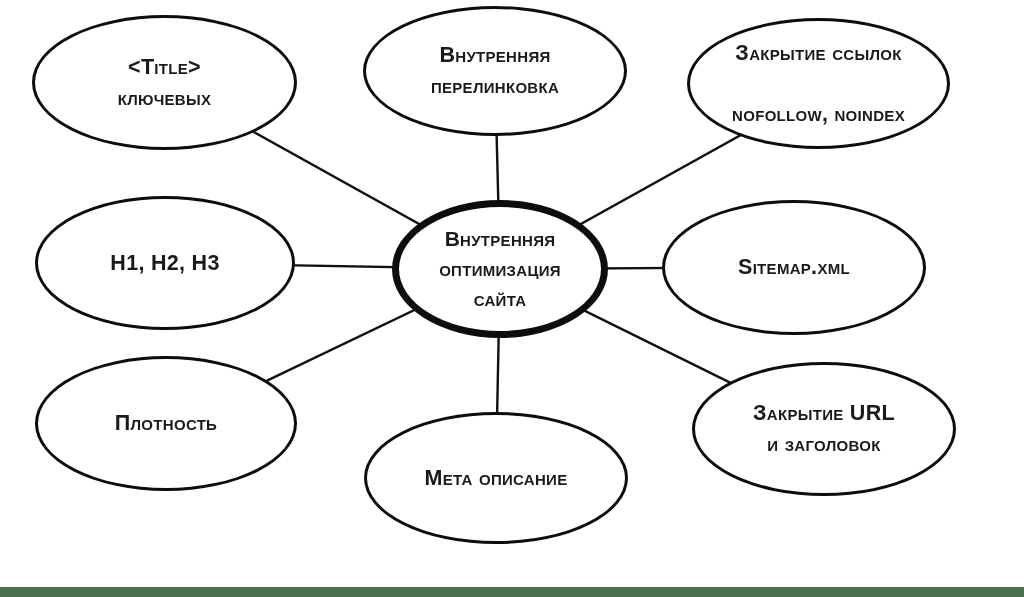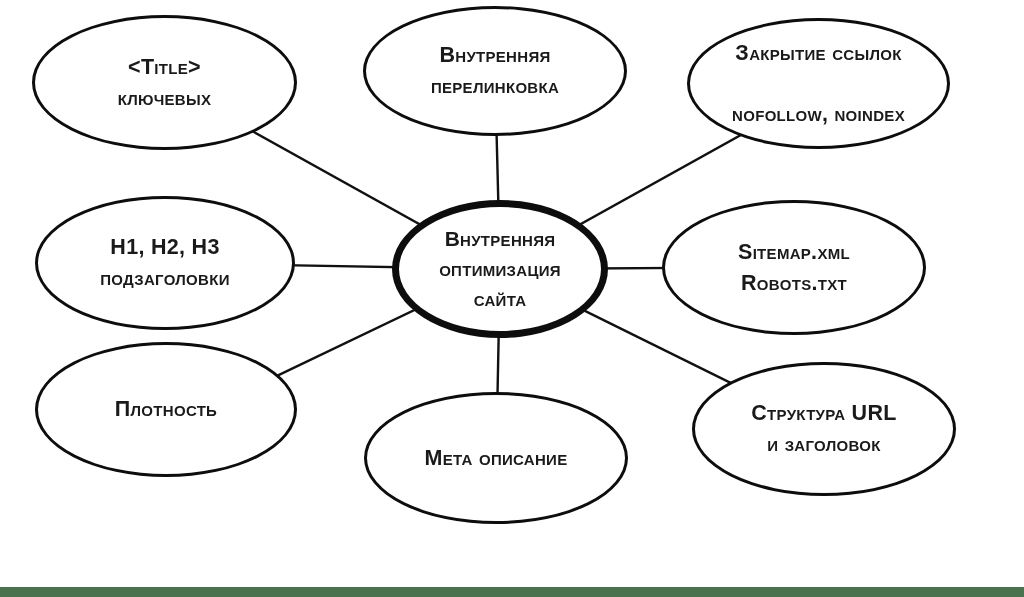--- a/index.html
+++ b/index.html
@@ -42,22 +42,22 @@
   .node.center {
     border-width: 7px;
     font-size: 21px;
   }
   
   .n-title    { left: 32px;  top: 15px;  width: 265px; height: 135px; }
   .n-link     { left: 363px; top: 6px;   width: 264px; height: 130px; }
   .n-nofollow { left: 687px; top: 18px;  width: 263px; height: 131px; gap: 30px; }
   .n-h123     { left: 35px;  top: 196px; width: 260px; height: 134px; }
   .n-sitemap  { left: 662px; top: 200px; width: 264px; height: 135px; }
-  .n-density  { left: 35px;  top: 342px; width: 262px; height: 135px; }
-  .n-meta     { left: 364px; top: 392px; width: 264px; height: 132px; justify-content: center; }
+  .n-density  { left: 35px;  top: 356px; width: 262px; height: 135px; }
+  .n-meta     { left: 364px; top: 412px; width: 264px; height: 132px; justify-content: center; }
   .n-url      { left: 692px; top: 362px; width: 264px; height: 134px; }
   .n-center   { left: 392px; top: 200px; width: 216px; height: 138px; }
   .bottom-strip {
     position: absolute;
     left: 0; right: 0; bottom: 0;
     height: 10px;
     z-index: 0;
   }
 </style>
 </head>
@@ -86,38 +86,36 @@
   <span>перелинковка</span>
 </div>
 
 <div class="node n-nofollow">
   <span>Закрытие ссылок</span>
   <span>nofollow, noindex</span>
 </div>
 
 <div class="node n-h123">
   <span>H1, H2, H3</span>
-  <span>подзаголовки</span>
 </div>
 
 <div class="node n-sitemap">
   <span>Sitemap.xml</span>
-  <span>Robots.txt</span>
 </div>
 
 <div class="node n-density">
   <span>Плотность</span>
 </div>
 
 <div class="node n-meta">
   <span>Мета описание</span>
 </div>
 
 <div class="node n-url">
-  <span>Структура URL</span>
+  <span>Закрытие URL</span>
   <span>и заголовок</span>
 </div>
 
 <div class="node center n-center">
   <span>Внутренняя</span>
   <span>оптимизация</span>
   <span>сайта</span>
 </div>
 
 <div class="bottom-strip" style="background: rgb(74, 114, 79);"></div>

